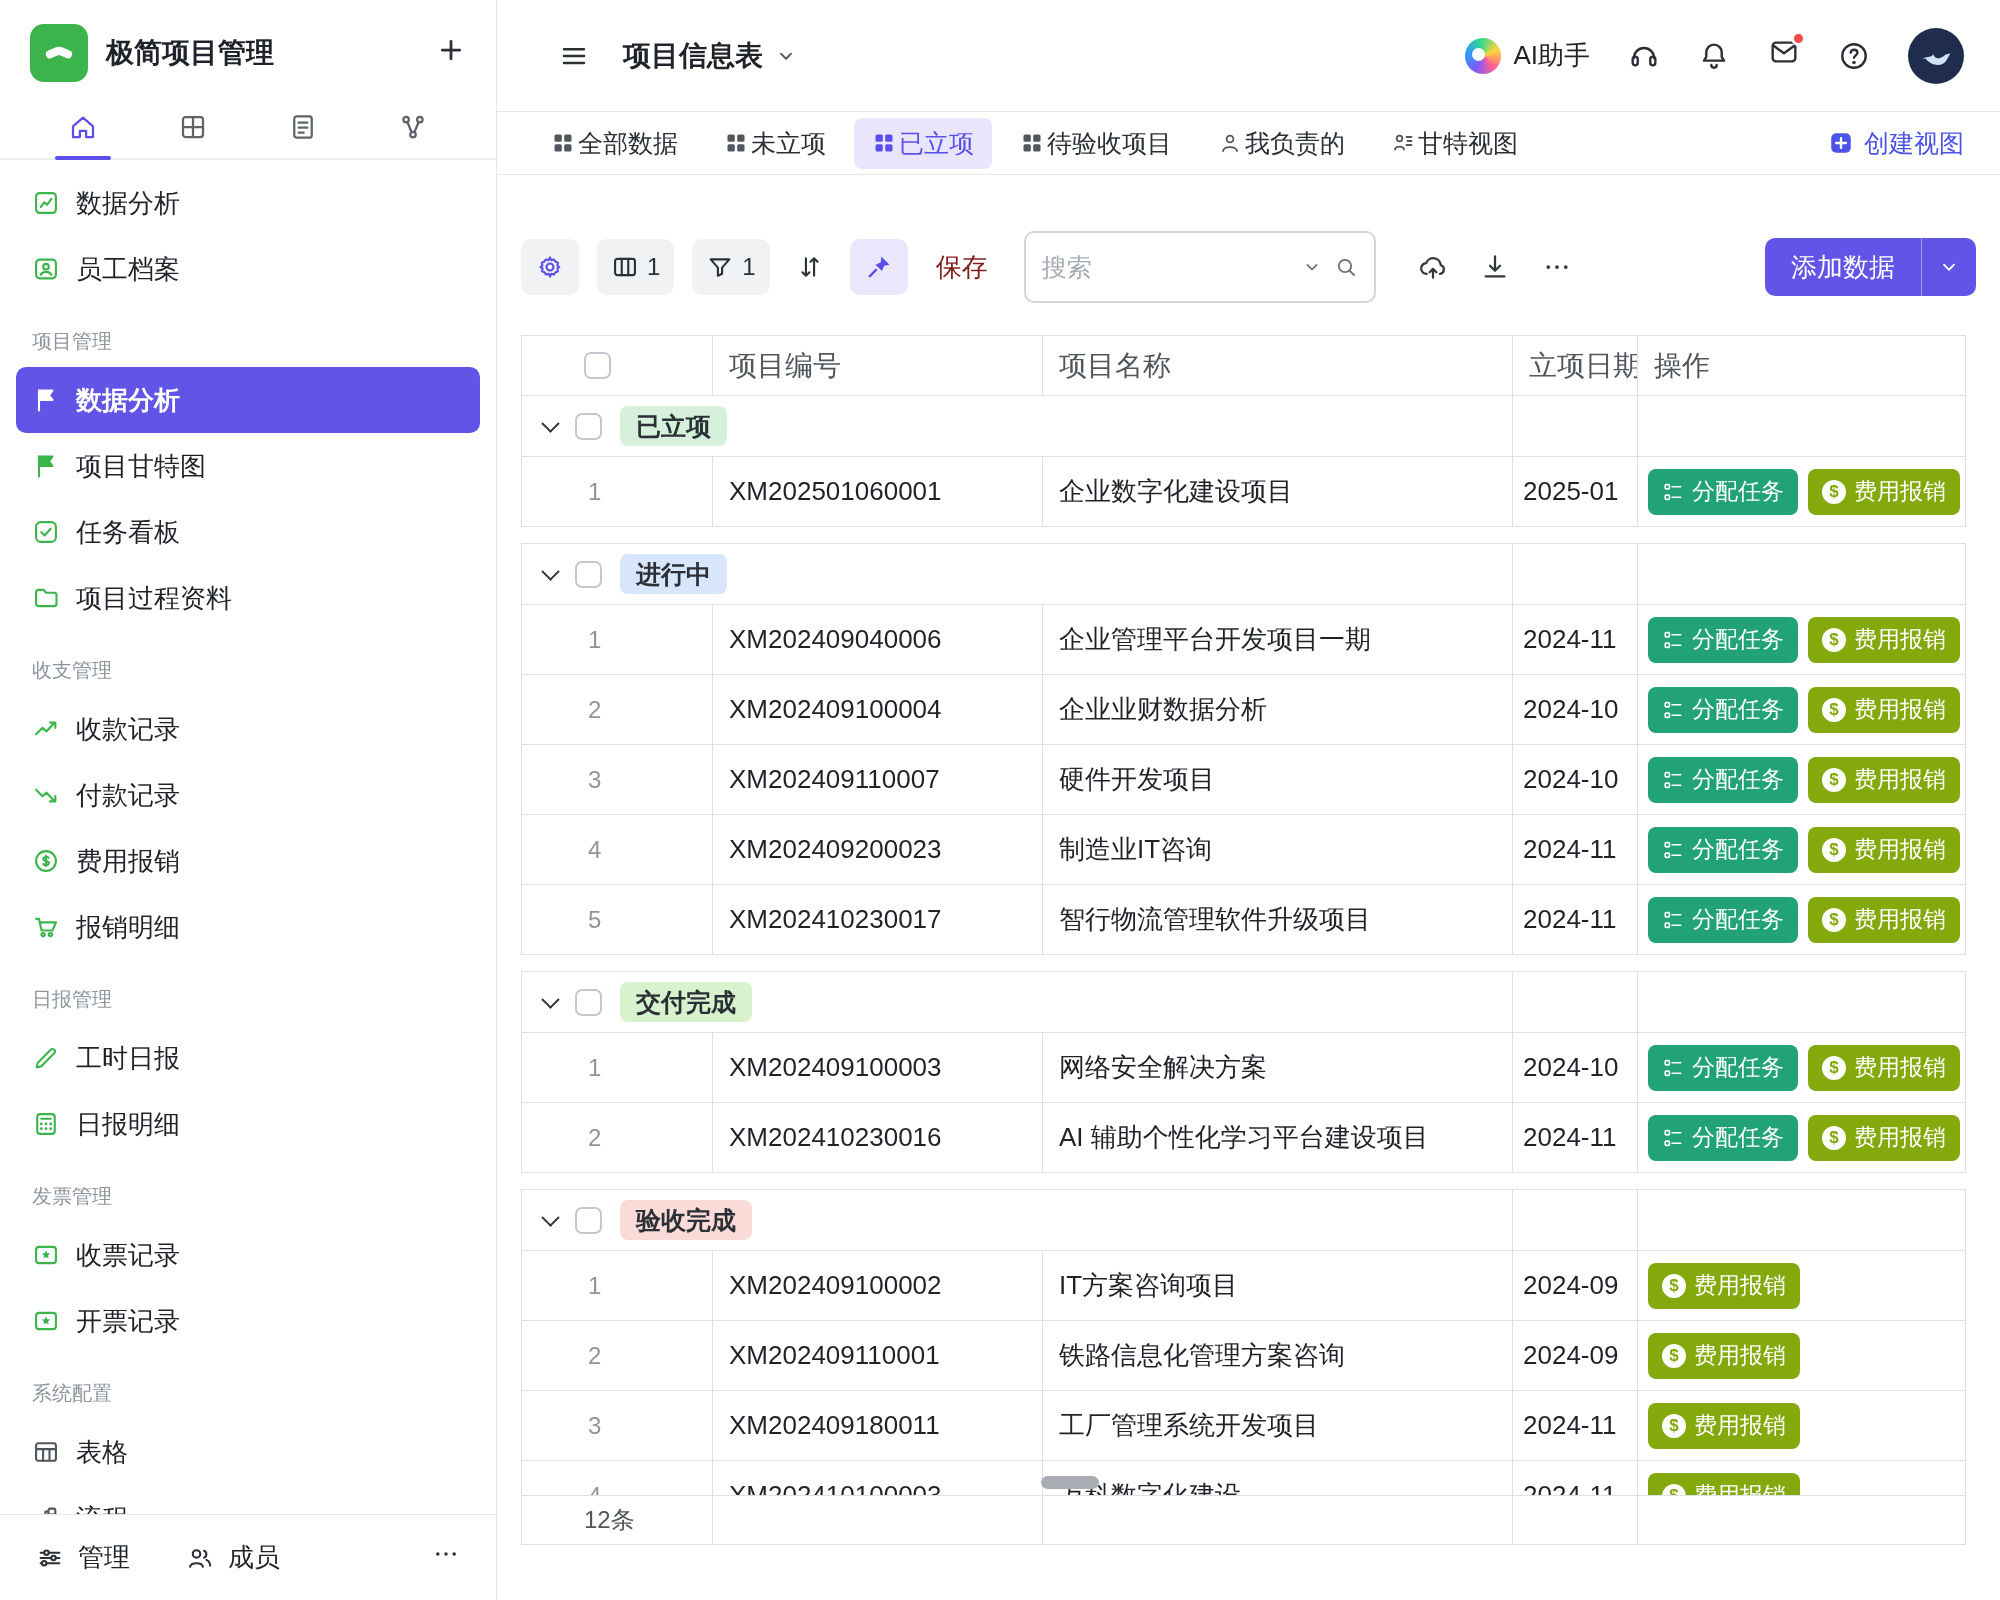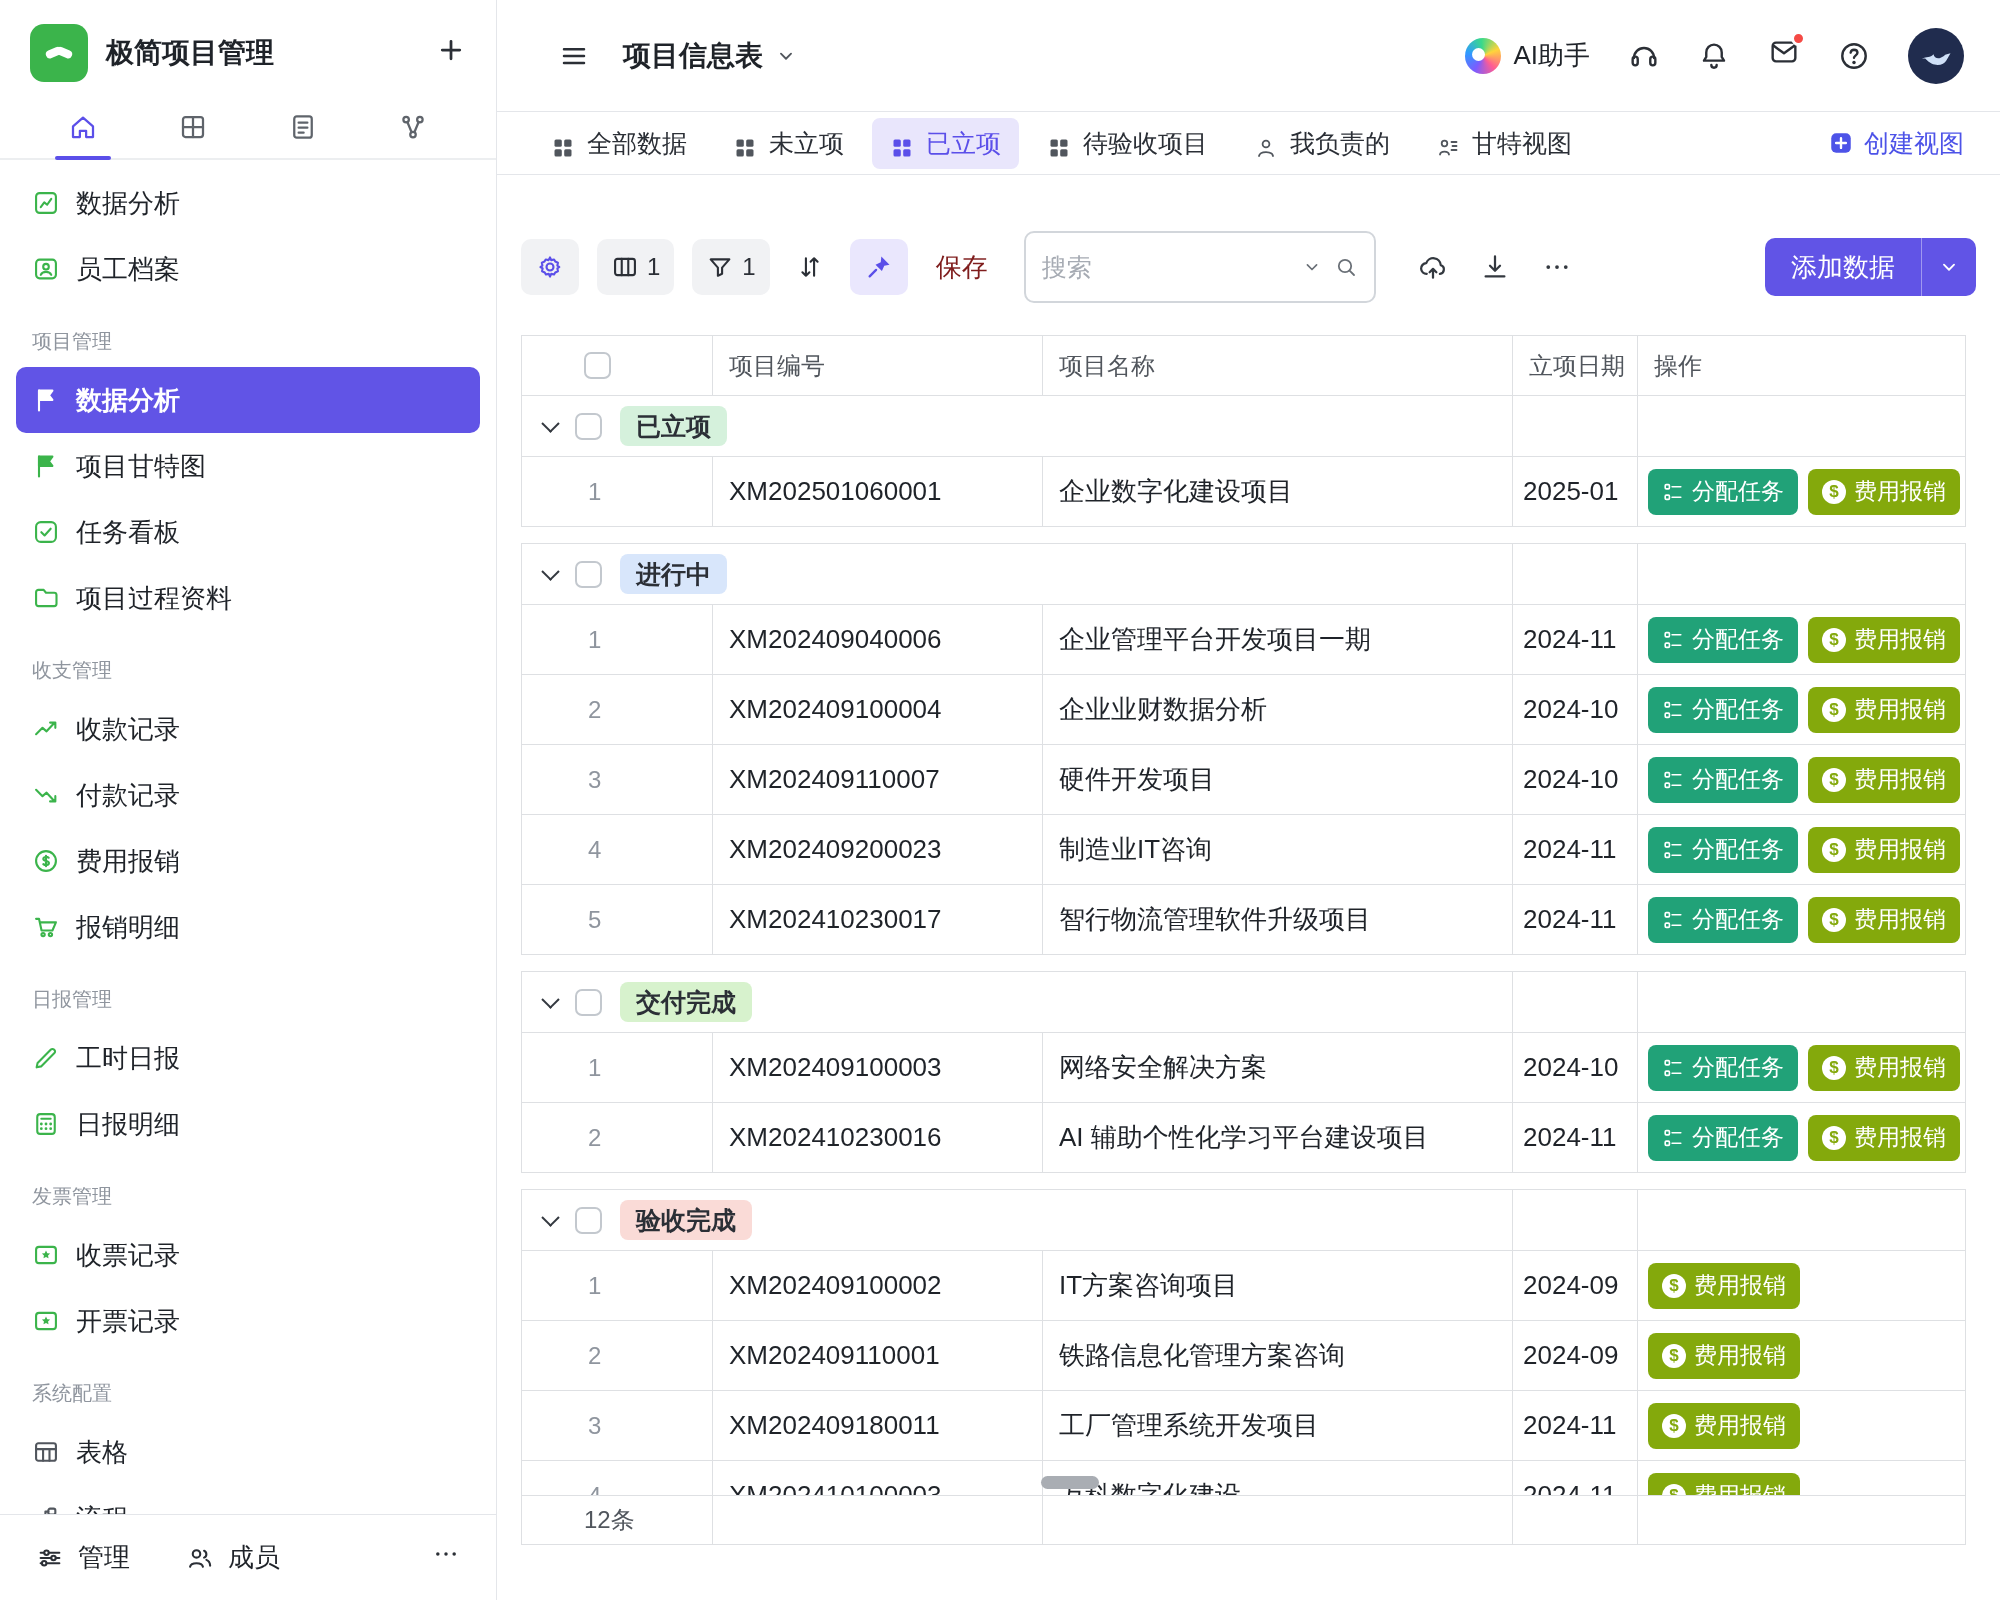--- a/index.html
+++ b/index.html
@@ -48,21 +48,21 @@
     background:conic-gradient(from 210deg,#7b5cff,#2f9bff,#39d98a,#ffd43b,#ff5c93,#7b5cff); }
   .ai-orb::after { content:""; position:absolute; top:10px; left:7px; width:13px; height:13px; border-radius:50%; background:#fff; }
   .hic { color:#2b2f36; cursor:pointer; }
   .mail-wrap { position:relative; }
   .mail-dot { position:absolute; top:-5px; right:-6px; width:15px; height:15px; border-radius:50%; background:#f54a45; border:3px solid #fff; }
   .avatar { width:56px; height:56px; border-radius:50%; background:#202c4e; display:flex; align-items:center; justify-content:center; overflow:hidden; cursor:pointer; }
   .avatar .ic { width:40px; height:40px; }
 
   .view-tabs { height:63px; flex:none; display:flex; align-items:center; border-bottom:1px solid #e4e6ea; padding:0 36px; }
   #vtabs { display:flex; align-items:center; gap:10px; }
-  .vtab { display:flex; align-items:flex-end; gap:12px; padding:9px 18px; border-radius:8px; font-size:25px; color:#2b2f36; cursor:pointer; white-space:nowrap; }
+  .vtab { display:flex; align-items:center; gap:3px; padding:9px 18px; border-radius:8px; font-size:25px; color:#2b2f36; cursor:pointer; white-space:nowrap; }
   .vtab .ic { width:24px; height:24px; color:#51565d; }
   .vtab.active { background:#e9e6fc; color:#5b4fe9; }
   .vtab.active .ic { color:#5b4fe9; }
   .create-view { margin-left:auto; display:flex; align-items:center; gap:10px; color:#4d53e8; font-size:25px; cursor:pointer; }
   .create-view .ic { color:#4d53e8; }
 
   .content { flex:1; min-width:0; padding:56px 24px 0; display:flex; flex-direction:column; }
   .toolbar { display:flex; align-items:center; gap:18px; margin-bottom:32px; }
   .tbtn { height:56px; min-width:58px; padding:0 14px; border-radius:10px; background:#f1f2f4; display:flex; align-items:center; justify-content:center; gap:8px; font-size:24px; color:#2b2f36; cursor:pointer; }
   .tbtn.gear .ic { color:#5b4fe9; }
@@ -76,21 +76,21 @@
   .search .ic { color:#6a7077; cursor:pointer; }
   .icon-group { display:flex; align-items:center; gap:32px; margin-left:24px; color:#33383f; }
   .icon-group .ic { cursor:pointer; }
   .add-btn { margin-left:auto; height:58px; border-radius:10px; background:#6154e6; color:#fff; display:flex; align-items:center; font-size:26px; overflow:hidden; cursor:pointer; }
   .add-label { padding:0 26px; }
   .add-div { width:1px; height:100%; background:rgba(255,255,255,.4); }
   .add-caret { width:54px; display:flex; justify-content:center; color:#fff; }
 
   
   .tbl { width:1445px; position:relative; }
-  .thead { display:grid; grid-template-columns:190px 330px 470px 125px 330px; height:60px; border:1px solid #dee0e3; border-bottom:none; color:#51565d; font-size:24px; }
+  .thead { display:grid; grid-template-columns:190px 330px 470px 125px 330px; height:60px; border:1px solid #dee0e3; border-bottom:none; color:#51565d; font-size:28px; }
   .thead > div { display:flex; align-items:center; border-left:1px solid #dee0e3; padding-left:16px; overflow:hidden; white-space:nowrap; }
   .thead > div:first-child { border-left:none; padding-left:62px; }
   .tbody { height:1100px; overflow:hidden; position:relative; }
   .gblock { border:1px solid #dee0e3; background:#fff; }
   .gblock + .gblock { margin-top:16px; }
   .grow { display:grid; grid-template-columns:990px 125px 330px; height:60px; }
   .g-main { display:flex; align-items:center; gap:18px; padding-left:22px; }
   .g-cell { border-left:1px solid #dee0e3; }
   .chev { width:13px; height:13px; border-right:2.5px solid #33383f; border-bottom:2.5px solid #33383f; transform:rotate(45deg) translate(-2px,-2px); cursor:pointer; flex:none; }
   .cb { width:27px; height:27px; border:2px solid #c3c8ce; border-radius:7px; background:#fff; flex:none; cursor:pointer; }

